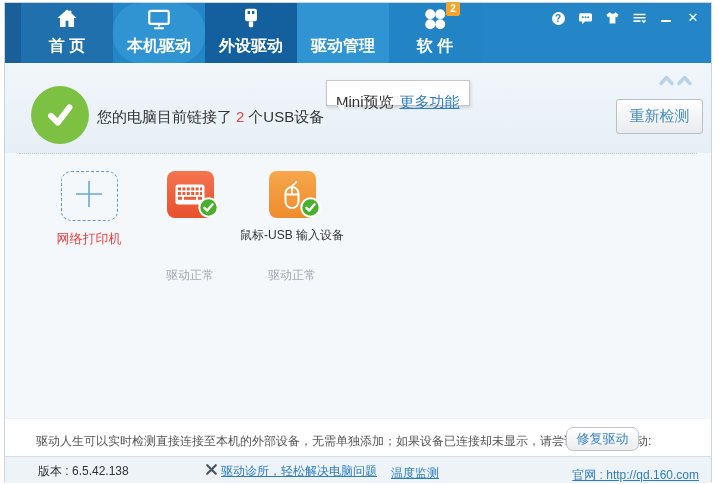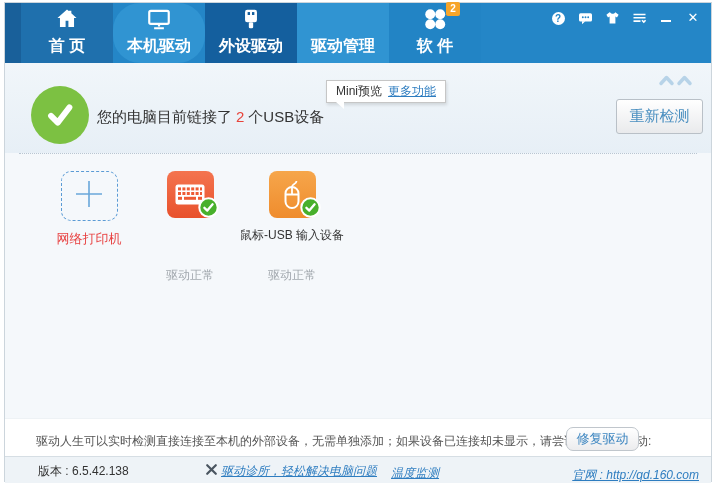--- a/index.html
+++ b/index.html
@@ -12,21 +12,21 @@
   
   .topbar { position:absolute; left:0; top:0; width:100%; height:60px; background:#2486c7; }
   .left-strip { position:absolute; left:0; top:0; width:16px; height:60px; background:#19609a; }
   .tabs { position:absolute; left:16px; top:0; height:60px; display:flex; }
   .tab { width:92px; height:60px; display:flex; flex-direction:column; align-items:center;
          justify-content:flex-end; padding-bottom:6px; cursor:pointer; position:relative; }
   .tab .ticon { height:30px; display:flex; align-items:center; justify-content:center; }
   .tab .tlabel { color:#fff; font-size:16px; font-weight:bold; margin-top:2px; white-space:nowrap; }
   .tab-c1 { background:#1f70ad; }
   .tab-c2 { background:#3094d2;border-radius:27px; }
-  .tab-active { background:#145f9e; }
+  .tab-active { background:#145f9e;justify-content:space-between; }
   .tab-c4 { background:#3094d2;gap:36px; }
   .tab-c5 { background:#2284c5; }
   .nav-badge { position:absolute; left:57px; top:-1px; min-width:14px; height:14px;
                background:#f7a52a; color:#fff; font-size:10px; font-weight:bold; line-height:14px;
                text-align:center; border-radius:2px; padding:0 2px; z-index:3; }
 
   .titlebar-icons { position:absolute; right:10px; top:7px; display:flex; align-items:center; gap:11px; }
   .tb-icon { width:16px; height:16px; display:flex; align-items:center; justify-content:center; cursor:pointer; }
   .help-circle { width:13px; height:13px; border-radius:50%; background:#fff; color:#2486c7;
                  font-size:10px; font-weight:bold; line-height:13px; text-align:center; }
@@ -35,21 +35,21 @@
 
   
   .banner { position:absolute; left:0; top:60px; width:100%; height:90px;
             background:linear-gradient(#f1f6fa,#e7eff6); }
   .ok-circle { position:absolute; left:26px; top:23px; width:58px; height:58px; border-radius:50%;
                background:#7cc142; display:flex; align-items:center; justify-content:center; }
   .banner-msg { position:absolute; left:92px; top:45px; font-size:15px; color:#333; }
   .banner-msg .count { color:#e8433a; margin:0 4px; }
   .tooltip { position:absolute; left:321px; top:17px; height:23px; background:#fff;
              border:1px solid #c6c6c6; box-shadow:1px 2px 3px rgba(0,0,0,0.12);
-             display:flex; align-items:center; padding:0 9px; font-size:12px; color:#333; white-space:nowrap; }
+             display:flex; align-items:flex-start; padding:12px 9px; font-size:15px; color:#333; white-space:nowrap; }
   .tooltip::after { content:""; position:absolute; left:9px; bottom:-7px; width:0; height:0;
                     border-left:8px solid transparent; border-top:7px solid #fff; }
   .tooltip a { color:#2e7dc0; text-decoration:underline; margin-left:6px; cursor:pointer; }
   .collapse-chevrons { position:absolute; right:17px; top:10px; }
   .rescan-btn { position:absolute; left:611px; top:36px; width:87px; height:35px;
                 background:linear-gradient(#ffffff,#e9eaec); border:1px solid #b9c0c7; border-radius:3px;
                 color:#4a8fc0; font-size:15px; cursor:pointer;
                 display:flex; align-items:center; justify-content:center; }
 
   
@@ -73,21 +73,21 @@
   .hint-text { position:absolute; left:31px; top:14px; font-size:12px; color:#555; white-space:nowrap; }
   .repair-btn { position:absolute; left:561px; top:8px; width:73px; height:24px;
                 background:linear-gradient(#ffffff,#ececee); border:1px solid #c0c6cc; border-radius:7px;
                 color:#3f87c1; font-size:13px; cursor:pointer;
                 display:flex; align-items:center; justify-content:center; }
 
   
   .footer { position:absolute; left:0; top:453px; width:100%; height:27px; background:#eef3f7;
             border-top:1px solid #d6dee4; }
   .footer .version { position:absolute; left:33px; top:6px; font-size:12px; color:#333; }
-  .f-link { font-size:12px; color:#2e7dc0; text-decoration:underline; cursor:pointer; white-space:nowrap;font-style:italic; }
+  .f-link { font-size:12px; color:#2e7dc0; text-decoration:underline; cursor:pointer; white-space:nowrap; }
   .clinic-wrap { position:absolute; left:200px; top:5px; display:flex; align-items:center; gap:3px; }
   .temp-wrap { position:absolute; left:386px; top:6px; }
   .site-wrap { position:absolute; right:12px; top:8px; }
 </style>
 </head>
 <body>
 
 <div id="screen">
   <div id="window">
 

